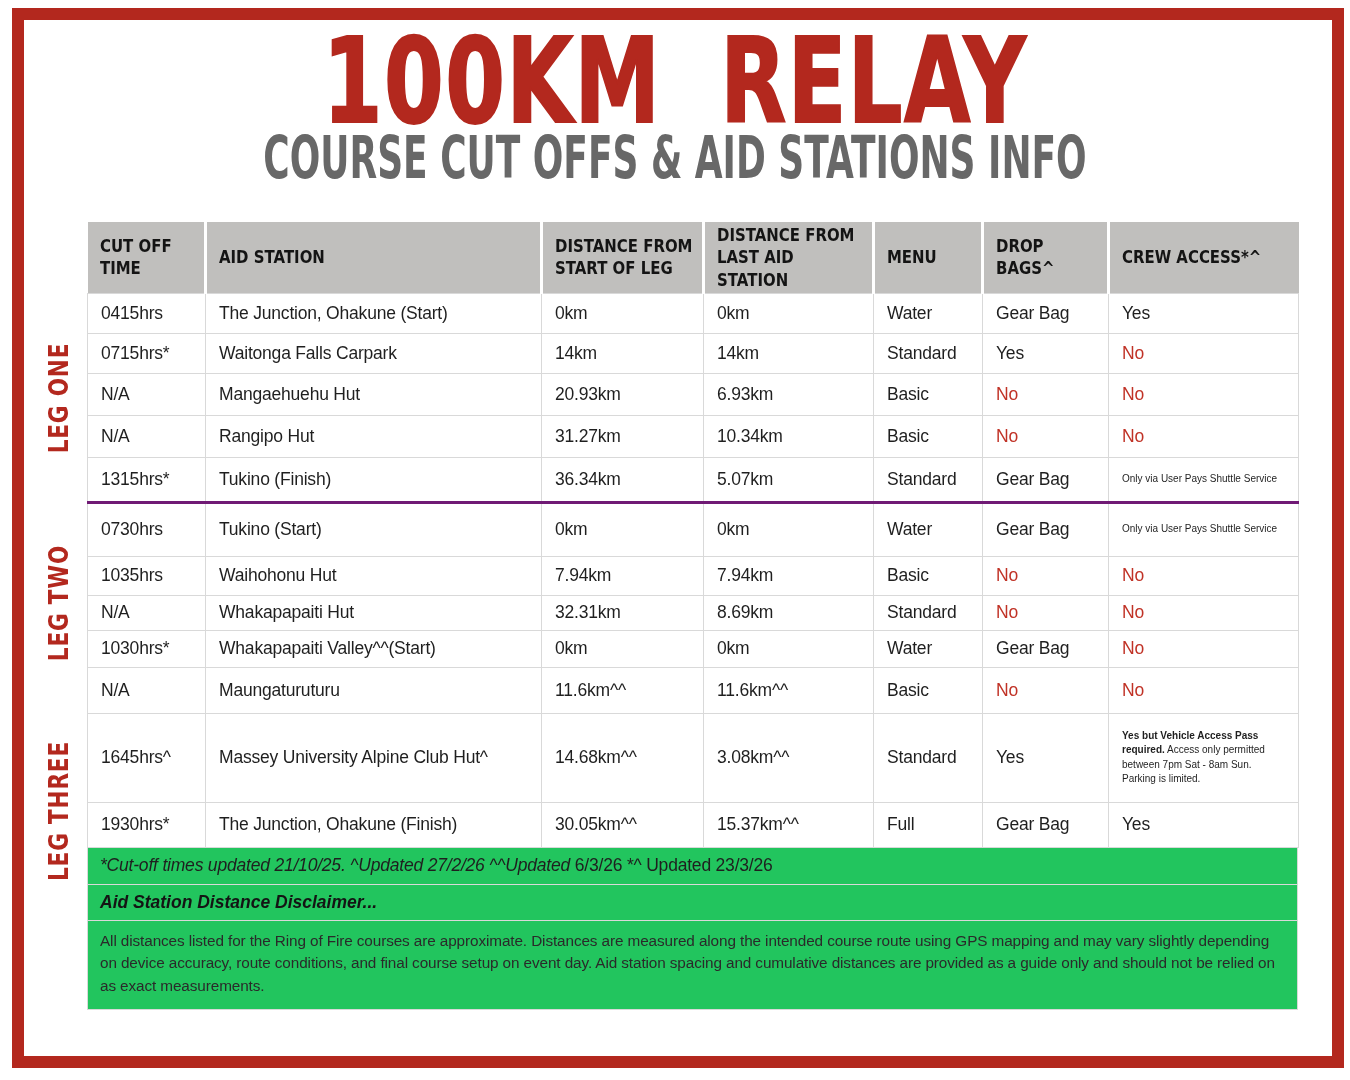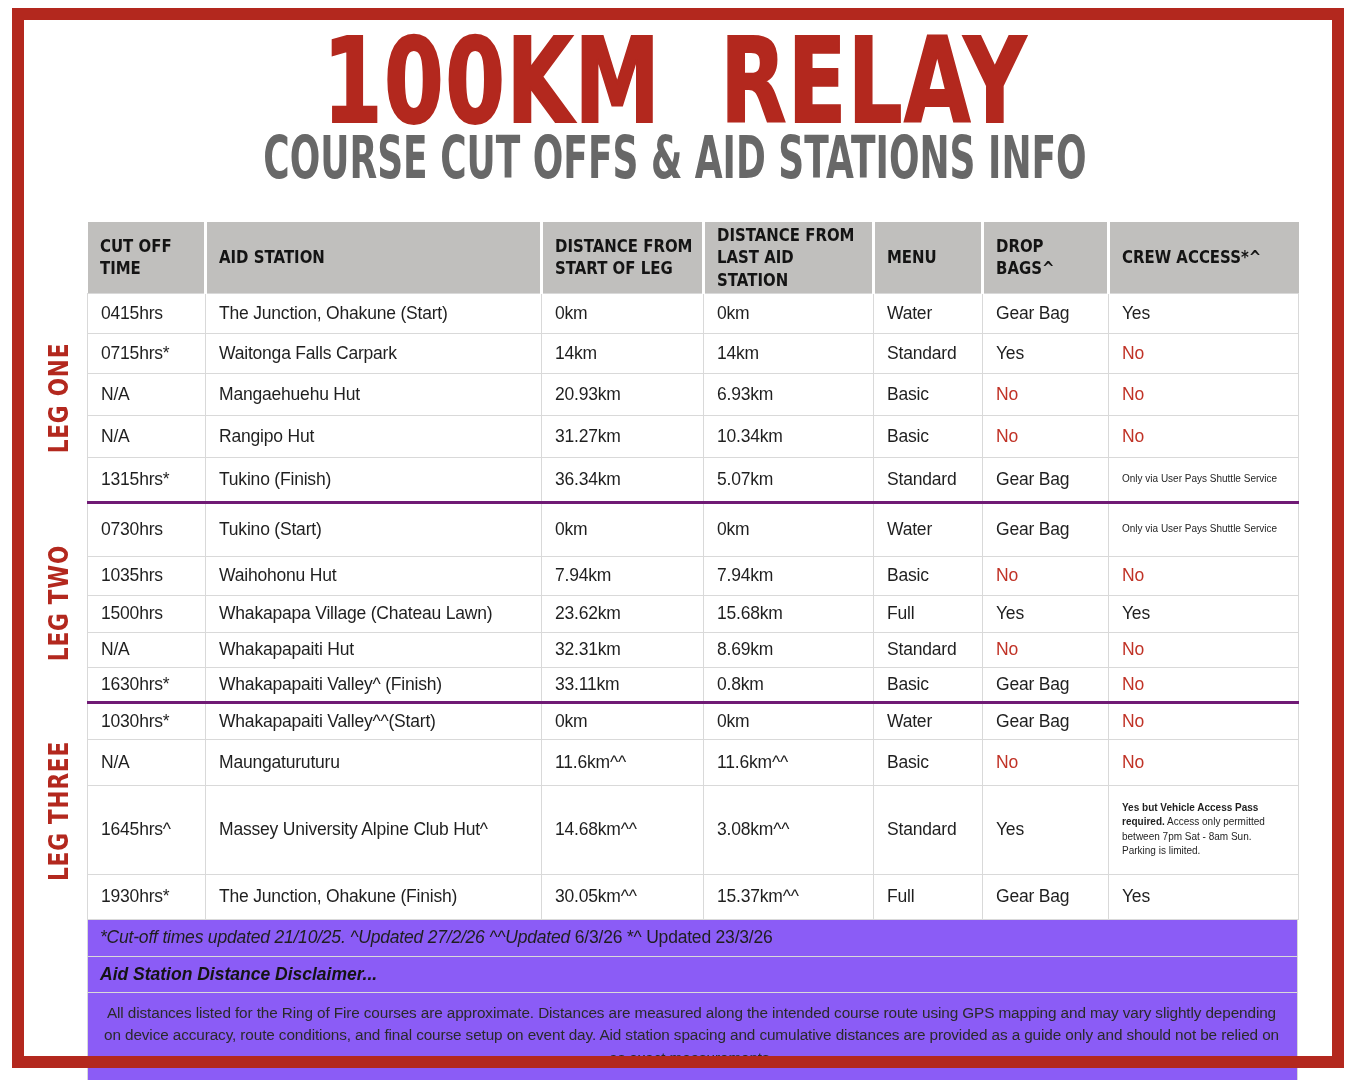--- a/index.html
+++ b/index.html
@@ -52,21 +52,21 @@
     border:1px solid #d9d9d9; background:#ffffff; vertical-align:middle;
     padding:6px 8px 6px 13px; font-size:17.5px; line-height:1.18; color:#1f1f1f;
     letter-spacing:-0.2px; overflow:hidden;
   }
   tbody tr.leg-end td { border-bottom:3px solid #701a75; }
   td.red { color:#c03226; }
   td.small-cell { font-size:10px; line-height:1.45; letter-spacing:0; padding-right:10px; }
   td.small-cell b { font-weight:bold; }
 
   .fn-note, .fn-title, .fn-body {
-    border:1px solid #d9d9d9; border-top:none; background:#8b5cf6;text-align:center;
+    border:1px solid #d9d9d9; border-top:none; background:#22c55e;
   }
   .fn-note {
     min-height:37px; display:flex; align-items:center; padding:4px 12px;
     font-size:17.5px; color:#1f1f1f; letter-spacing:-0.2px;
   }
   .fn-note .it { font-style:italic; }
   .fn-title {
     min-height:36px; display:flex; align-items:center; padding:4px 12px;
     font-weight:bold; font-style:italic; font-size:17.5px; color:#141414;
   }
@@ -185,45 +185,27 @@
           </tr>
           <tr style="height: 39px;">
             <td>1035hrs</td>
             <td>Waihohonu Hut</td>
             <td>7.94km</td>
             <td>7.94km</td>
             <td>Basic</td>
             <td class="red">No</td>
             <td class="red">No</td>
           </tr>
-          <tr style="height: 37px;">
-            <td>1500hrs</td>
-            <td>Whakapapa Village (Chateau Lawn)</td>
-            <td>23.62km</td>
-            <td>15.68km</td>
-            <td>Full</td>
-            <td>Yes</td>
-            <td>Yes</td>
-          </tr>
           <tr style="height: 35px;">
             <td>N/A</td>
             <td>Whakapapaiti Hut</td>
             <td>32.31km</td>
             <td>8.69km</td>
             <td>Standard</td>
             <td class="red">No</td>
-            <td class="red">No</td>
-          </tr>
-          <tr class="leg-end" style="height: 35px;">
-            <td>1630hrs*</td>
-            <td>Whakapapaiti Valley^ (Finish)</td>
-            <td>33.11km</td>
-            <td>0.8km</td>
-            <td>Basic</td>
-            <td>Gear Bag</td>
             <td class="red">No</td>
           </tr>
           <tr style="height: 37px;">
             <td>1030hrs*</td>
             <td>Whakapapaiti Valley^^(Start)</td>
             <td>0km</td>
             <td>0km</td>
             <td>Water</td>
             <td>Gear Bag</td>
             <td class="red">No</td>

